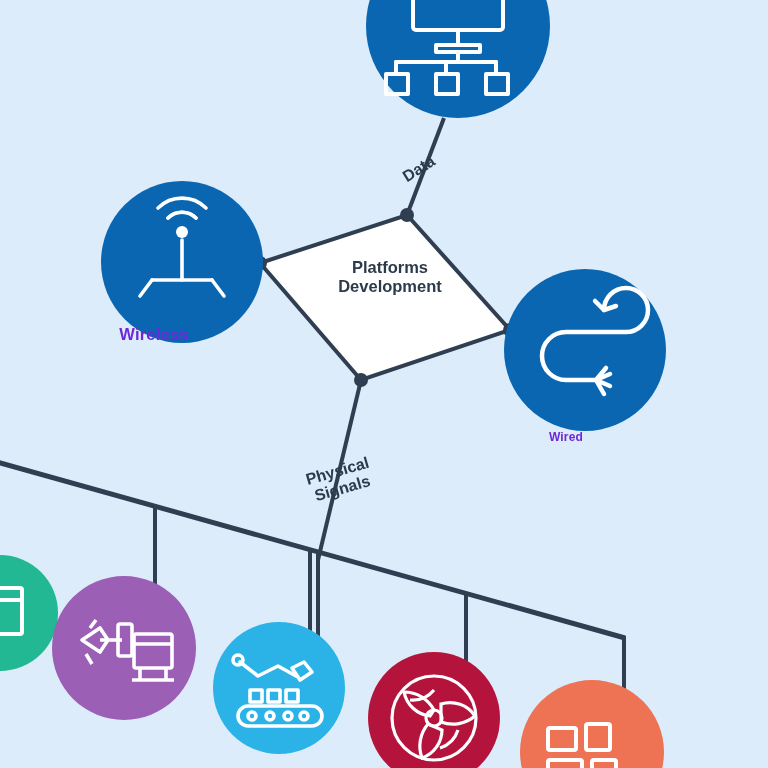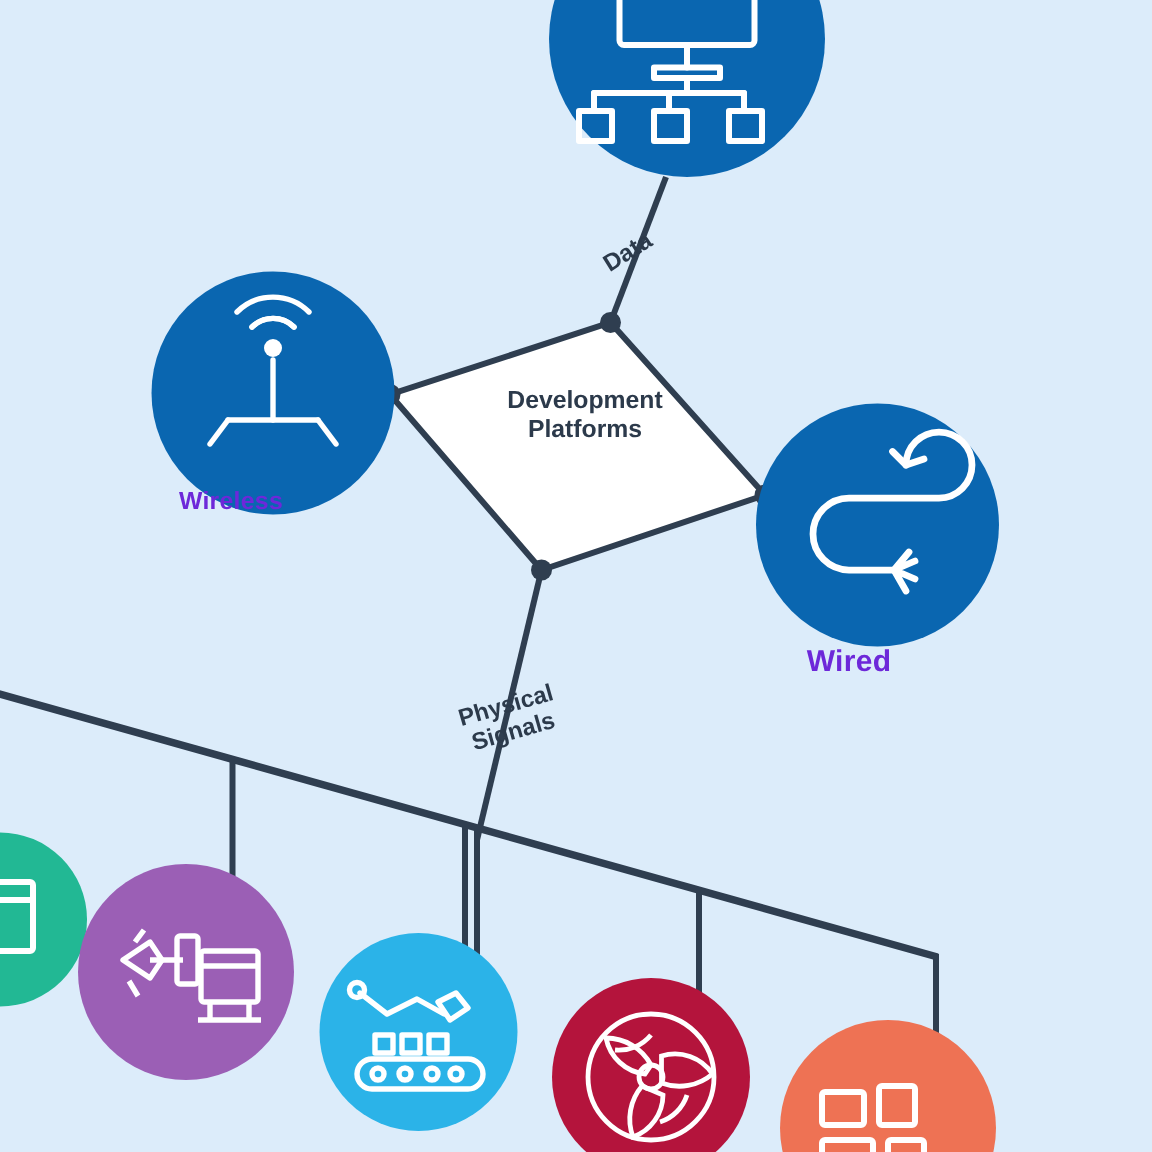--- a/index.html
+++ b/index.html
@@ -182,30 +182,30 @@
     <circle cx="592" cy="752" r="72" fill="#ee7254"></circle>
     <g stroke="#ffffff" fill="none" stroke-width="4">
       <rect x="548" y="728" width="28" height="22" rx="2"></rect>
       <rect x="586" y="724" width="24" height="26" rx="2"></rect>
       <rect x="548" y="760" width="34" height="24" rx="2"></rect>
       <rect x="592" y="760" width="24" height="24" rx="2"></rect>
     </g>
   </svg>
 
   <div class="center-label" style="left:300px; top:258px; width:180px; font-size:16.5px;">
+    <div>Platforms</div>
     <div>Development</div>
-    <div>Platforms</div>
   </div>
 
   <div class="edge-label" style="left:379px; top:160px; width:80px; font-size:16px; transform: rotate(-32deg); transform-origin: 50% 50%;">
     <div>Data</div>
   </div>
 
   <div class="edge-label" style="left:294px; top:462px; width:92px; font-size:16px; transform: rotate(-16deg); transform-origin: 50% 50%;">
     <div>Physical</div>
     <div>Signals</div>
   </div>
 
   <div class="node-label" style="left:104px; top:325px; width:100px; font-size:16.5px;">Wireless</div>
 
-  <div class="node-label" style="left:518px; top:430px; width:96px; font-size:20px;">Wired</div>
+  <div class="node-label" style="left:518px; top:430px; width:96px; font-size:12px;">Wired</div>
 
 </div>
 
 </body></html>

